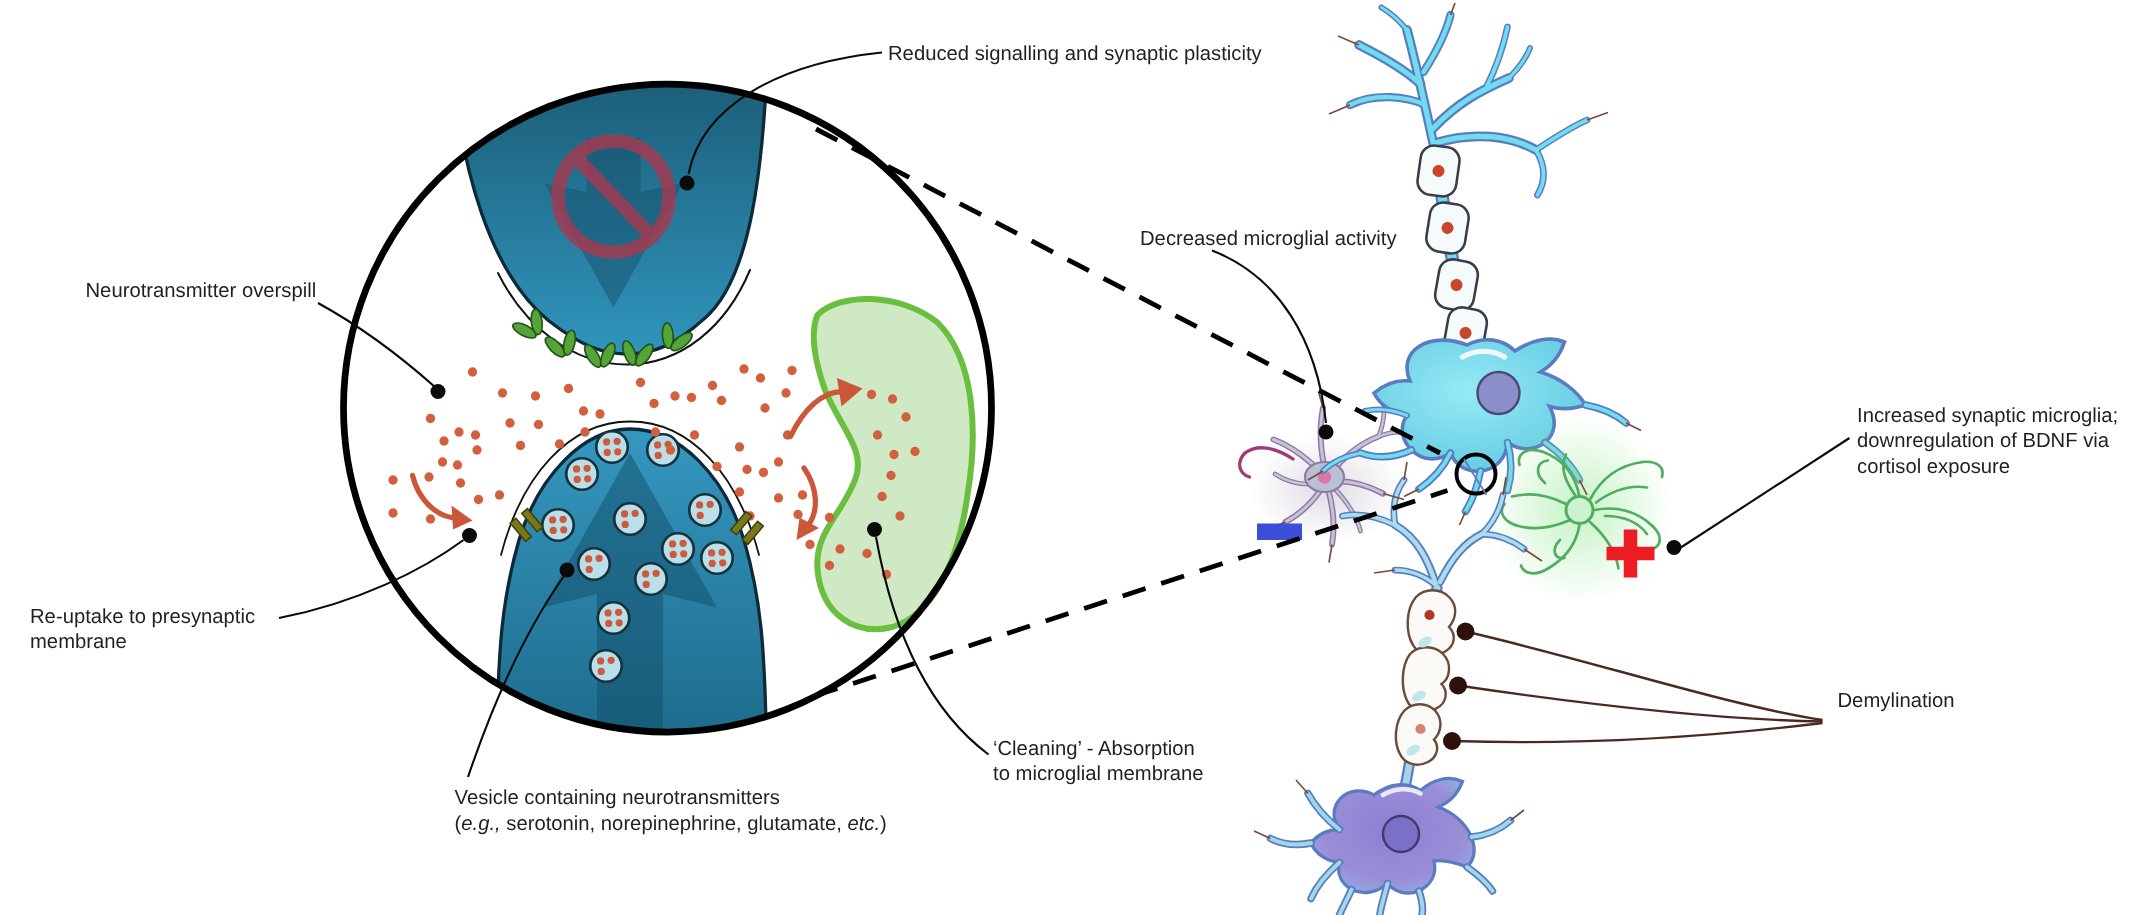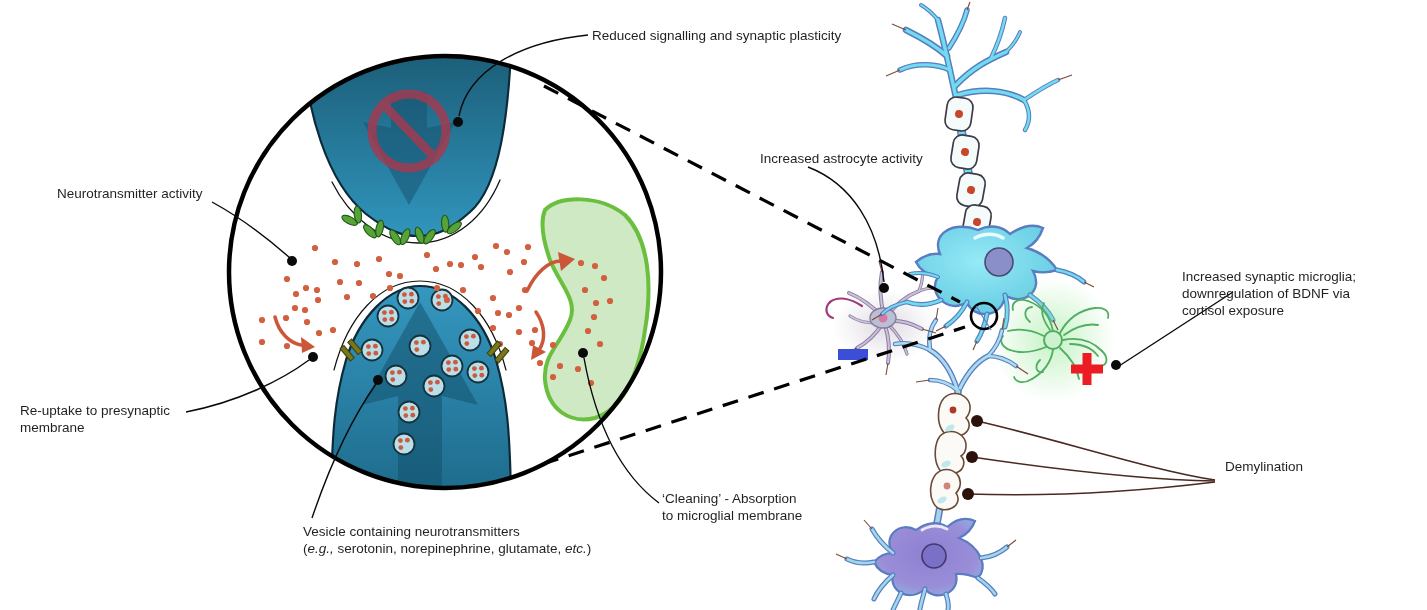--- a/index.html
+++ b/index.html
@@ -495,24 +495,24 @@
   <path d="M968 494 C1060 497 1150 490 1215 482"></path>
 </g>
 <g fill="#2c120a">
   <circle cx="977" cy="421" r="6"></circle>
         <circle cx="972" cy="457" r="6"></circle>
         <circle cx="968" cy="494" r="6"></circle>
 </g>
 </svg>
 
 <div class="lbl" style="left:592px;top:27px">Reduced signalling and synaptic plasticity</div>
-<div class="lbl" style="left:57px;top:185px">Neurotransmitter activity</div>
+<div class="lbl" style="left:57px;top:185px">Neurotransmitter overspill</div>
 <div class="lbl" style="left:20px;top:402px">Re-uptake to presynaptic
 membrane</div>
 <div class="lbl" style="left:303px;top:523px"><span>Vesicle containing neurotransmitters</span><br><span><span>(</span><i>e.g.,</i><span> serotonin, norepinephrine, glutamate, </span><i>etc.</i><span>)</span></span></div>
 <div class="lbl" style="left:662px;top:490px">‘Cleaning’ - Absorption
 to microglial membrane</div>
-<div class="lbl" style="left:760px;top:150px">Increased astrocyte activity</div>
-<div class="lbl" style="left:1182px;top:268px">Increased synaptic microglia;
+<div class="lbl" style="left:760px;top:150px">Decreased microglial activity</div>
+<div class="lbl" style="left:1238px;top:268px">Increased synaptic microglia;
 downregulation of BDNF via
 cortisol exposure</div>
 <div class="lbl" style="left:1225px;top:458px">Demylination</div>
 </div>
 
 </body></html>

